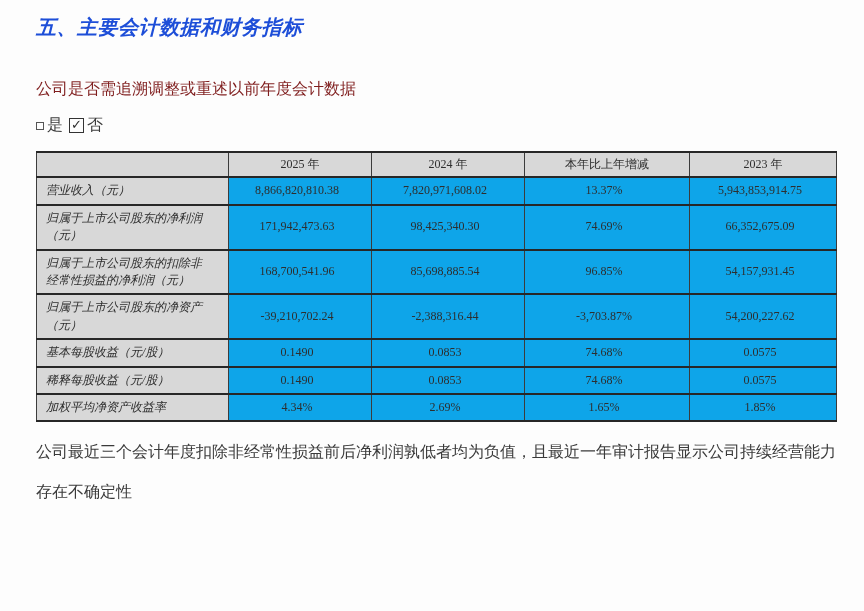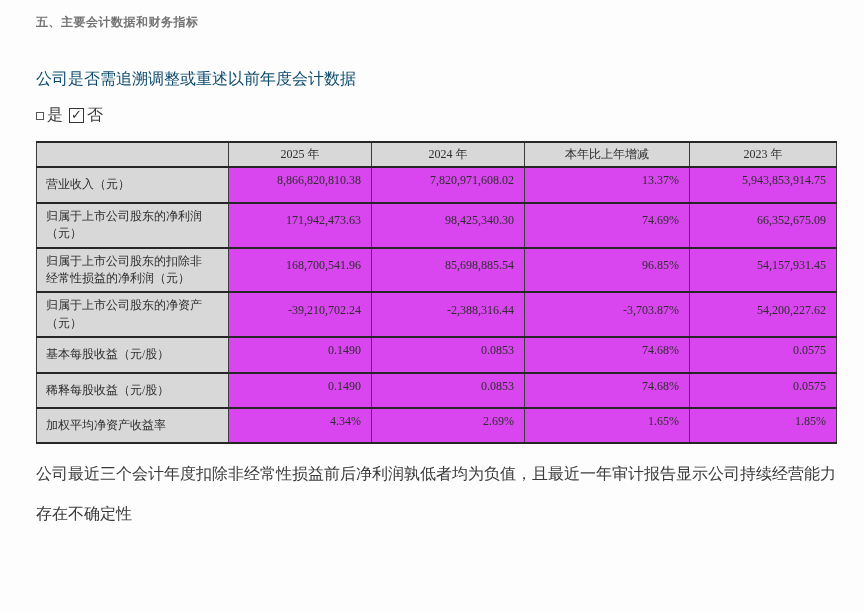--- a/index.html
+++ b/index.html
@@ -11,29 +11,30 @@
     color: #2f2f2f;
     background: #fdfdfd;
   }
   .page {
     width: 864px;
     min-height: 611px;
     padding: 14px 26px 10px 36px;
     position: relative;
   }
   .doc-title {
-    font-size: 12px;
+    font-size: 20px;
     font-weight: bold;
-    color: #737373;
+    color: #1d4ed8;
     letter-spacing: 0.5px;
+    font-style: italic;
   }
   .question {
     margin-top: 38px;
     font-size: 16px;
-    color: #0c4a6e;
+    color: #7f1d1d;
   }
   .check-line {
     margin-top: 15px;
     font-size: 16px;
     color: #3a3a3a;
     display: flex;
     align-items: center;
     gap: 6px;
   }
   .cb-group { display: inline-flex; align-items: center; gap: 3px; }
@@ -71,25 +72,26 @@
   }
   td.hdr {
     background: #d8d8d8;
     text-align: center;
     padding: 3px 2px;
   }
   td.lbl {
     background: #d8d8d8;
     text-align: left;
     padding: 4px 26px 4px 9px;
+    font-style: italic;
   }
   td.num {
-    background: #d946ef;
-    text-align: right;
-    padding: 4px 10px 12px 4px;
+    background: #0ea5e9;
+    text-align: center;
+    padding: 4px 10px 4px 4px;
   }
   .footer-note {
     margin-top: 10px;
     width: 806px;
     font-size: 16px;
     color: #3a3a3a;
     line-height: 2.5;
   }
 </style>
 </head>

